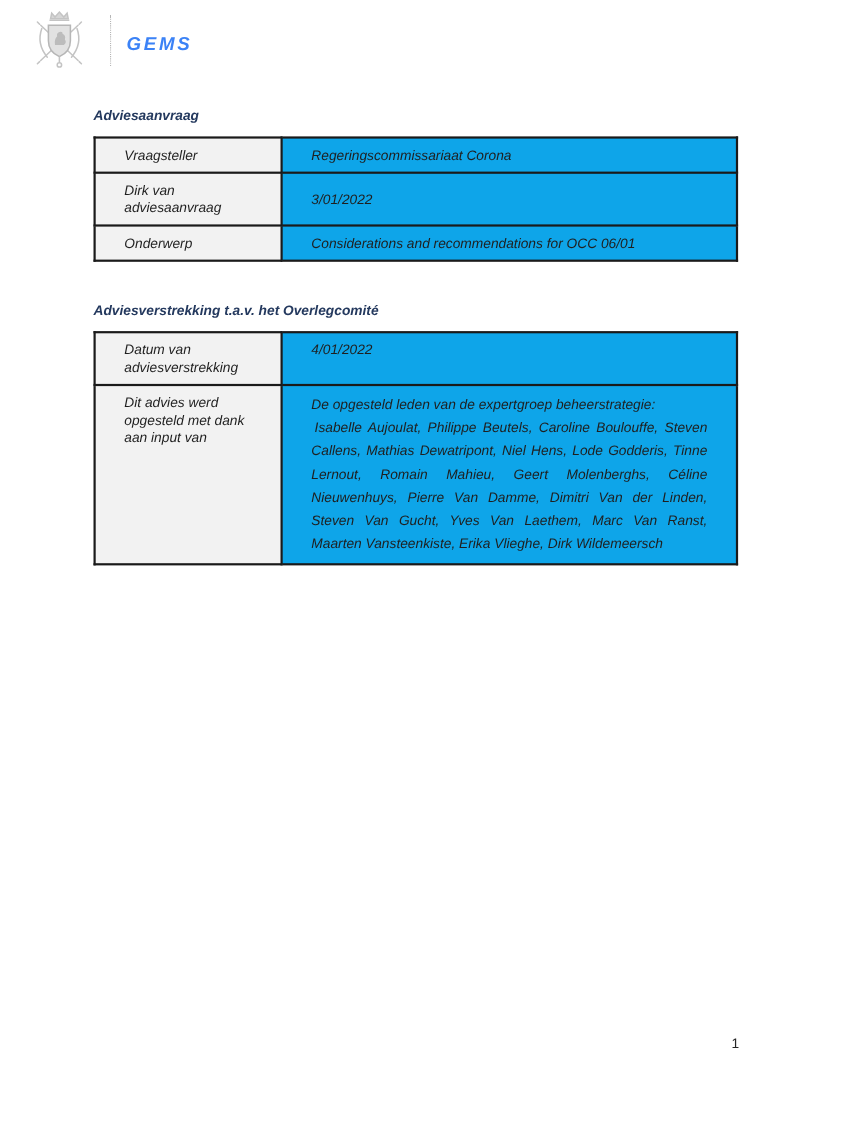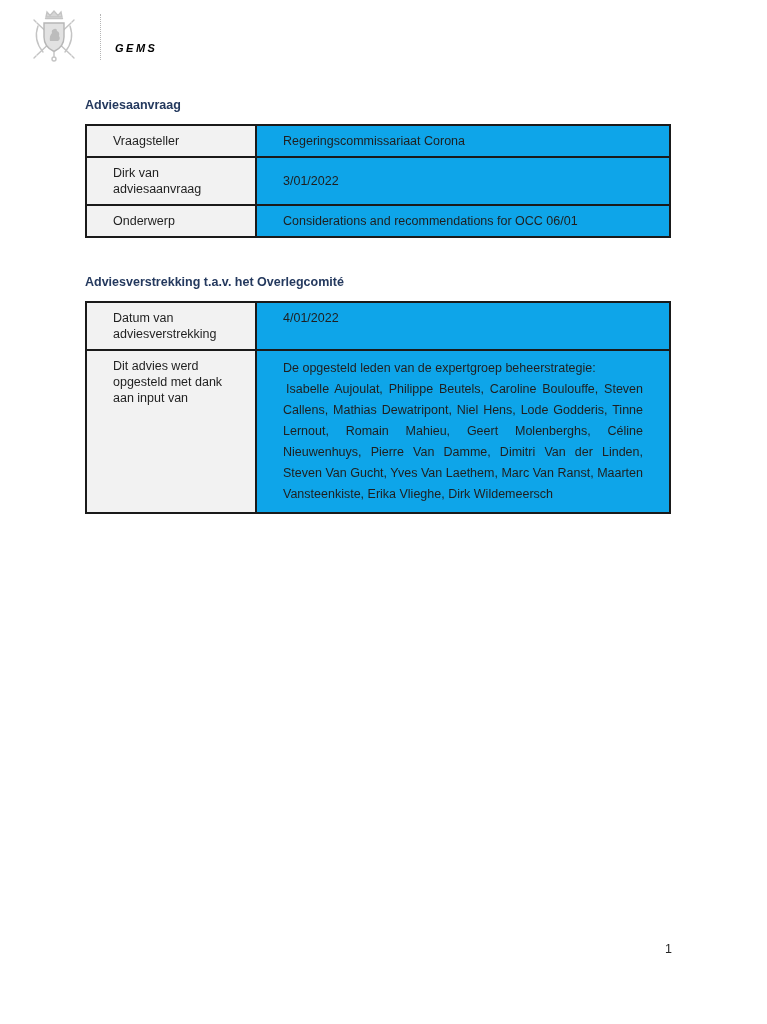--- a/index.html
+++ b/index.html
@@ -17,26 +17,26 @@
     position:absolute; top:8px; left:30px;
     display:flex; align-items:flex-start;
   }
   .logo { width:48px; height:56px; }
   .header-sep {
     width:0; height:46px;
     border-left:1px dotted #b5b5b5;
     margin:6px 0 0 22px;
   }
   .brand {
-    margin:34px 0 0 14px;
-    font-size:11px; font-style:italic; font-weight:600;
-    letter-spacing:2.5px; color:#000000;
+    margin:22px 0 0 14px;
+    font-size:17px; font-style:italic; font-weight:600;
+    letter-spacing:2.5px; color:#3b82f6;
   }
   
-  .content { position:absolute; left:85px; top:98px; width:586px; }
+  .content { position:absolute; left:85px; top:98px; width:586px;font-style:italic; }
   .section-title {
     font-size:12.5px; font-weight:bold; color:#24395E;
     margin-bottom:12px;
   }
   table.kv {
     width:100%;
     border-collapse:collapse;
     font-size:12.5px;
     table-layout:fixed;
   }

